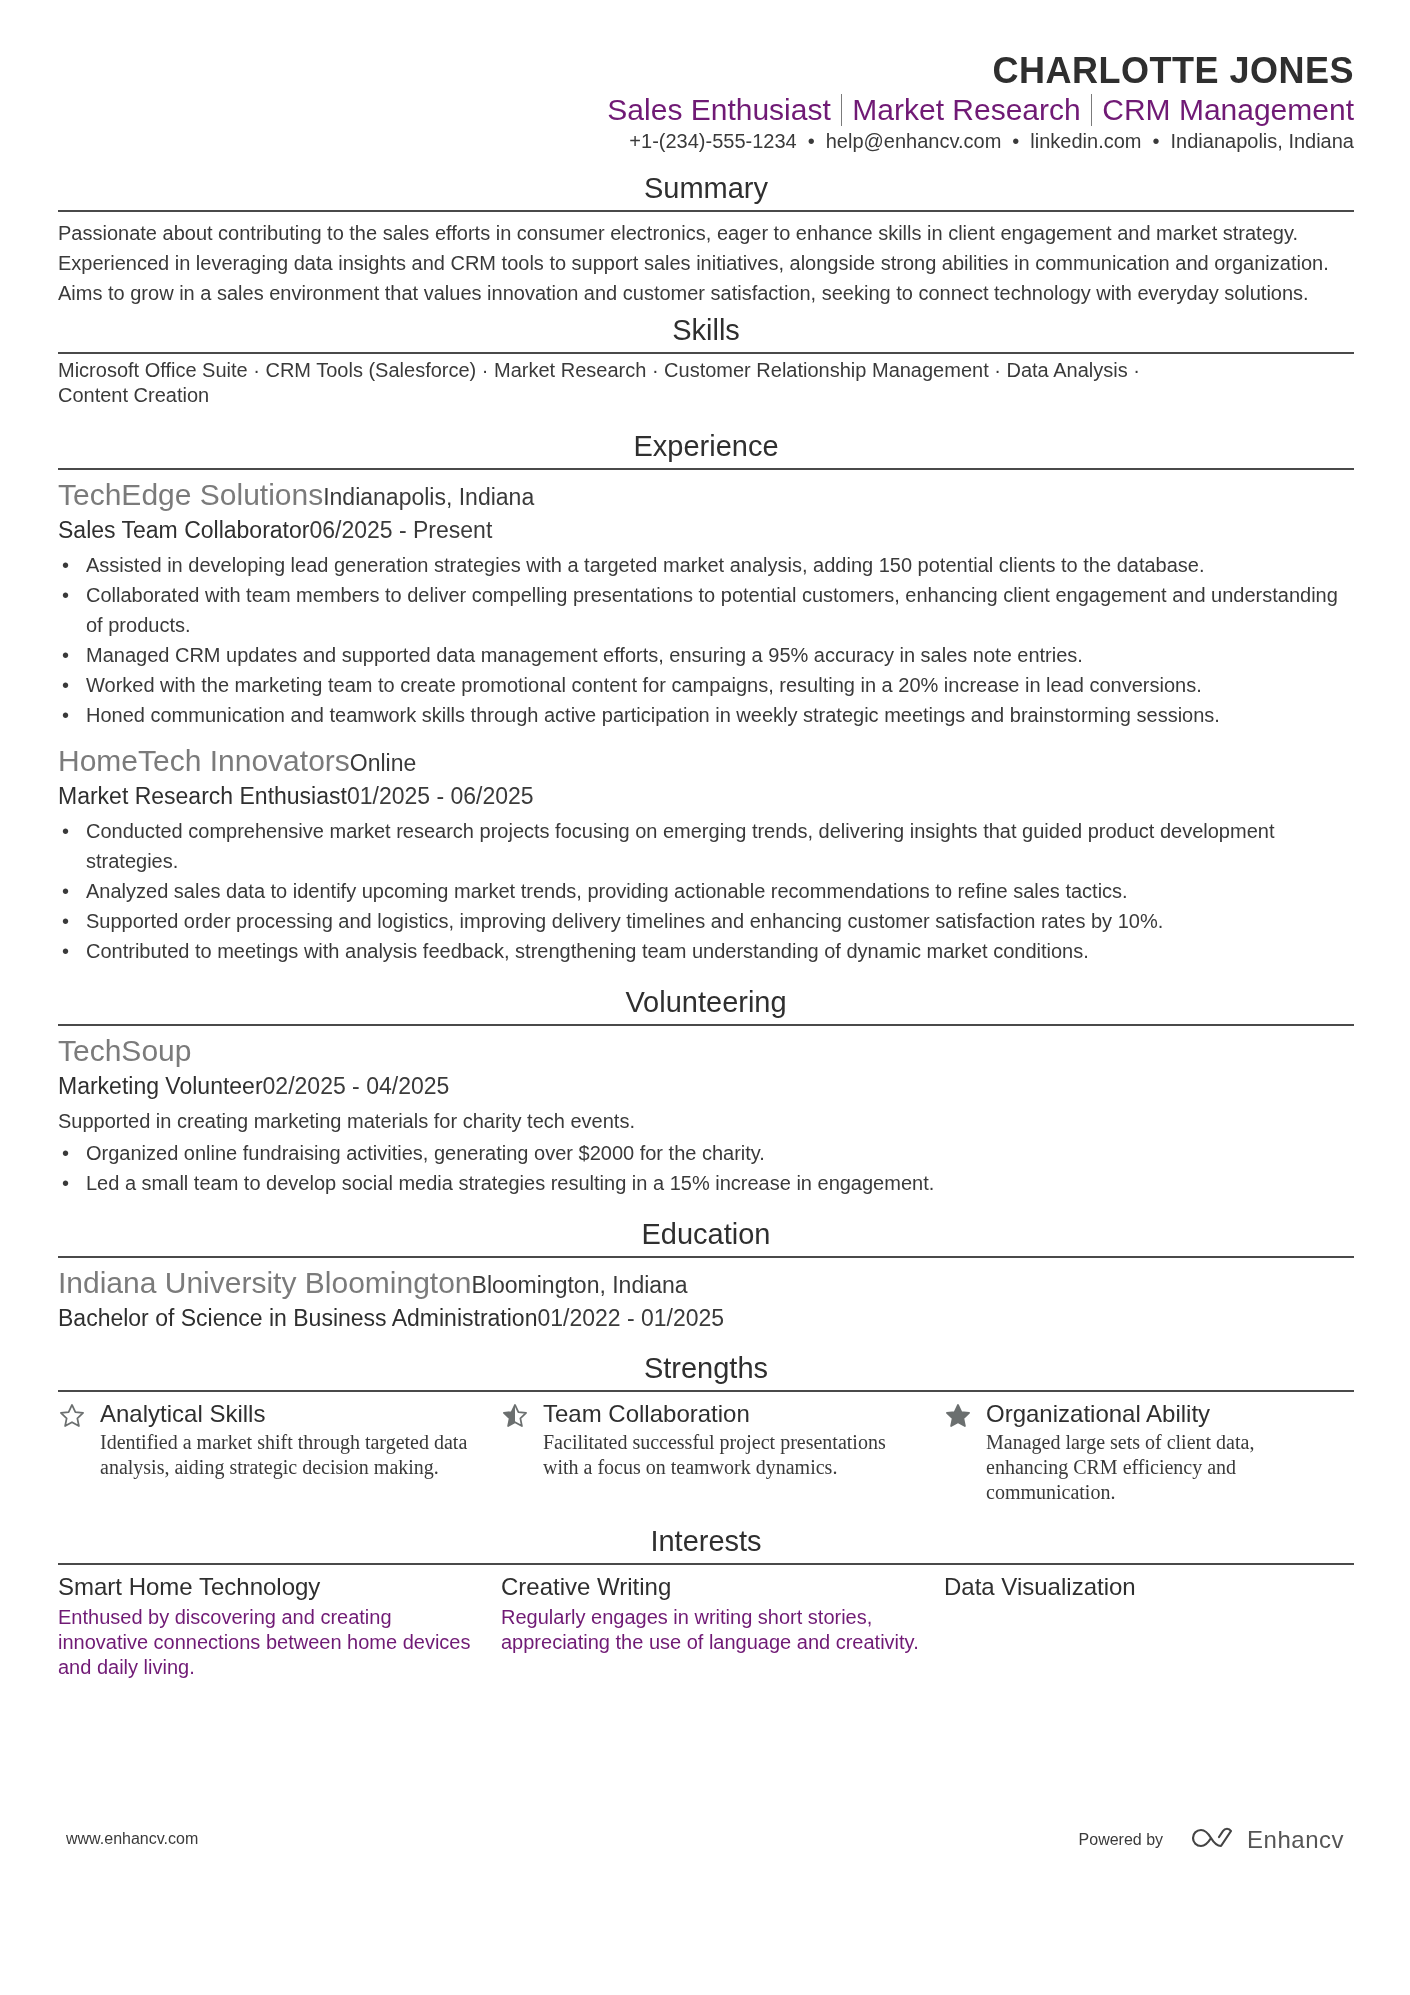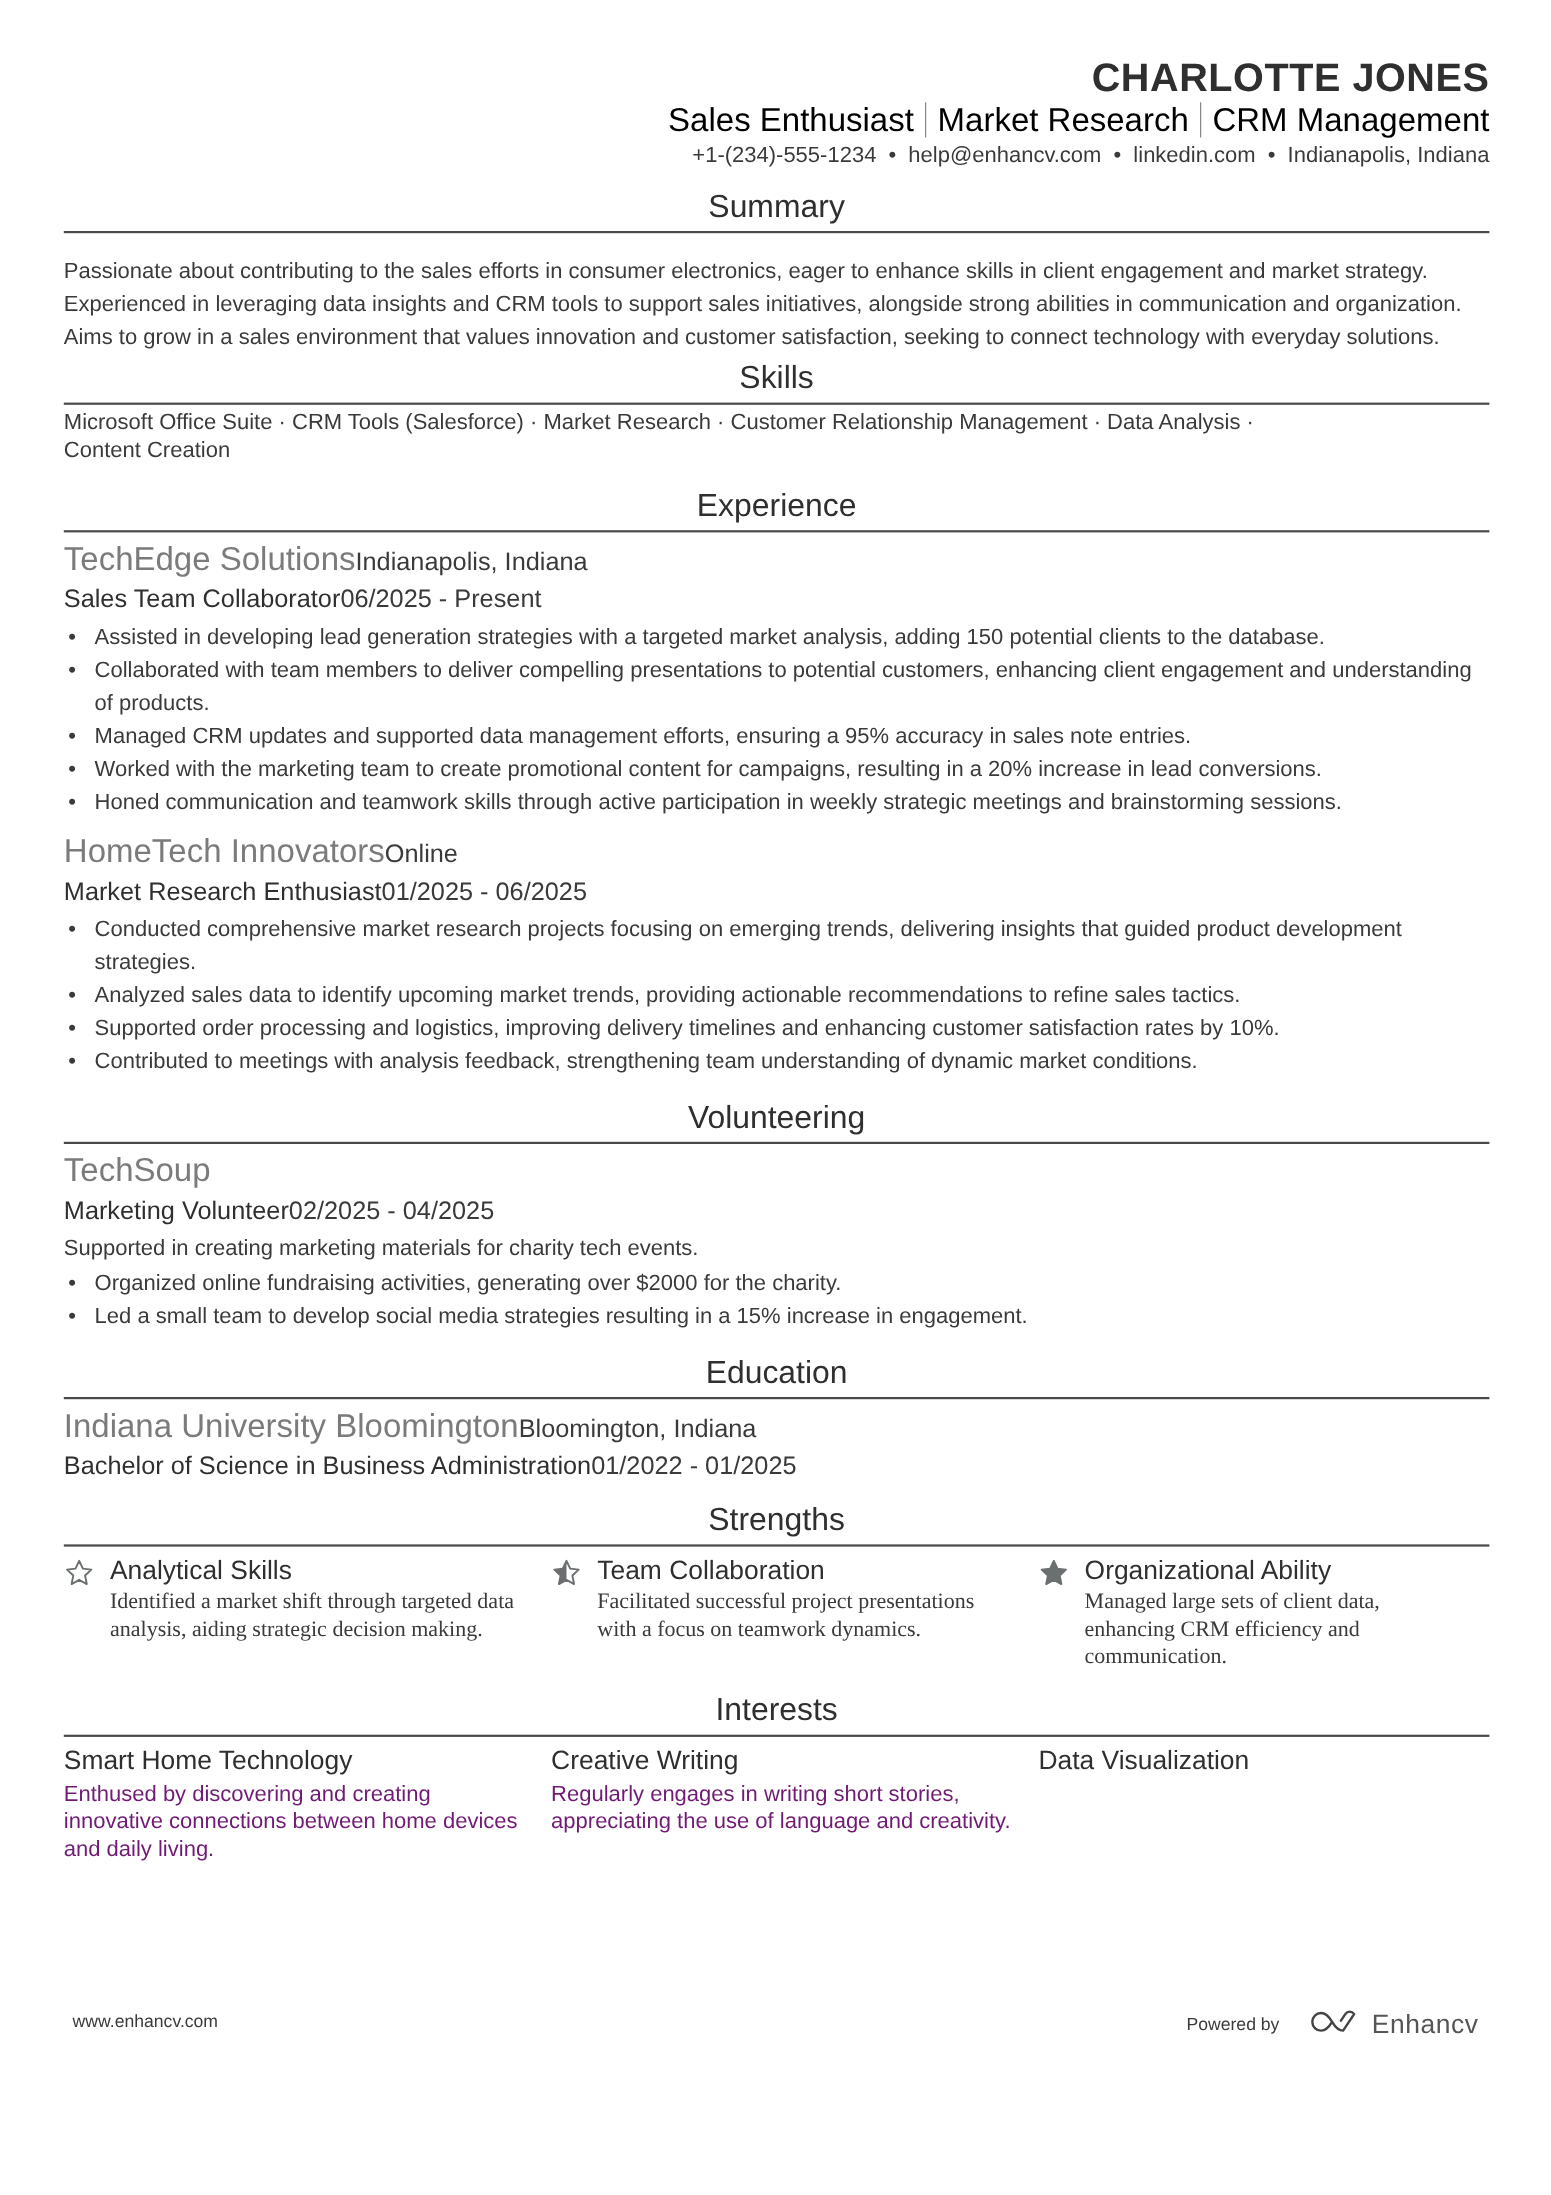--- a/index.html
+++ b/index.html
@@ -6,32 +6,32 @@
     html, body { width: 1410px; height: 1995px; background: #ffffff; }
     body {
       font-family: "Liberation Sans", "DejaVu Sans", sans-serif;
       color: #3a3a3a;
       position: relative;
     }
     .page { position: absolute; left: 58px; top: 0; width: 1296px; }
 
     .header { text-align: right; padding-top: 50px; }
     .name { font-size: 36px; font-weight: 700; color: #2f2f2f; letter-spacing: 0.5px; line-height: 42px; }
-    .title { font-size: 30px; color: #000000; line-height: 36px; margin-top: 0px; }
+    .title { font-size: 30px; color: #701a75; line-height: 36px; margin-top: 0px; }
     .title .sep { display: inline-block; width: 1.5px; height: 32px; background: #7b7b7b; vertical-align: -6px; margin: 0 10px; }
     .contact { font-size: 20px; color: #3a3a3a; line-height: 26px; margin-top: 0px; }
     .contact .dot { margin: 0 11px; }
 
     .section { margin-top: 14px; }
     .section-title {
       text-align: center; font-size: 29px; color: #2f2f2f;
       line-height: 36px; padding-bottom: 4px;
       border-bottom: 2px solid #4a4a4a;
     }
-    .section-body { padding-top: 20px; }
+    .section-body { padding-top: 6px; }
 
     .text { font-size: 20px; line-height: 30px; color: #3a3a3a; }
     .skills { font-size: 20px; line-height: 25px; color: #3a3a3a; padding-top: 4px; }
 
     .entry { margin-top: 4px; }
     .entry + .entry { margin-top: 12px; }
     .row { display: flex; align-items: baseline; }
     .org { font-size: 30px; color: #7b7b7b; line-height: 38px; }
     .loc { font-size: 23px; color: #3a3a3a; }
     .role { font-size: 23px; color: #2f2f2f; line-height: 32px; }

